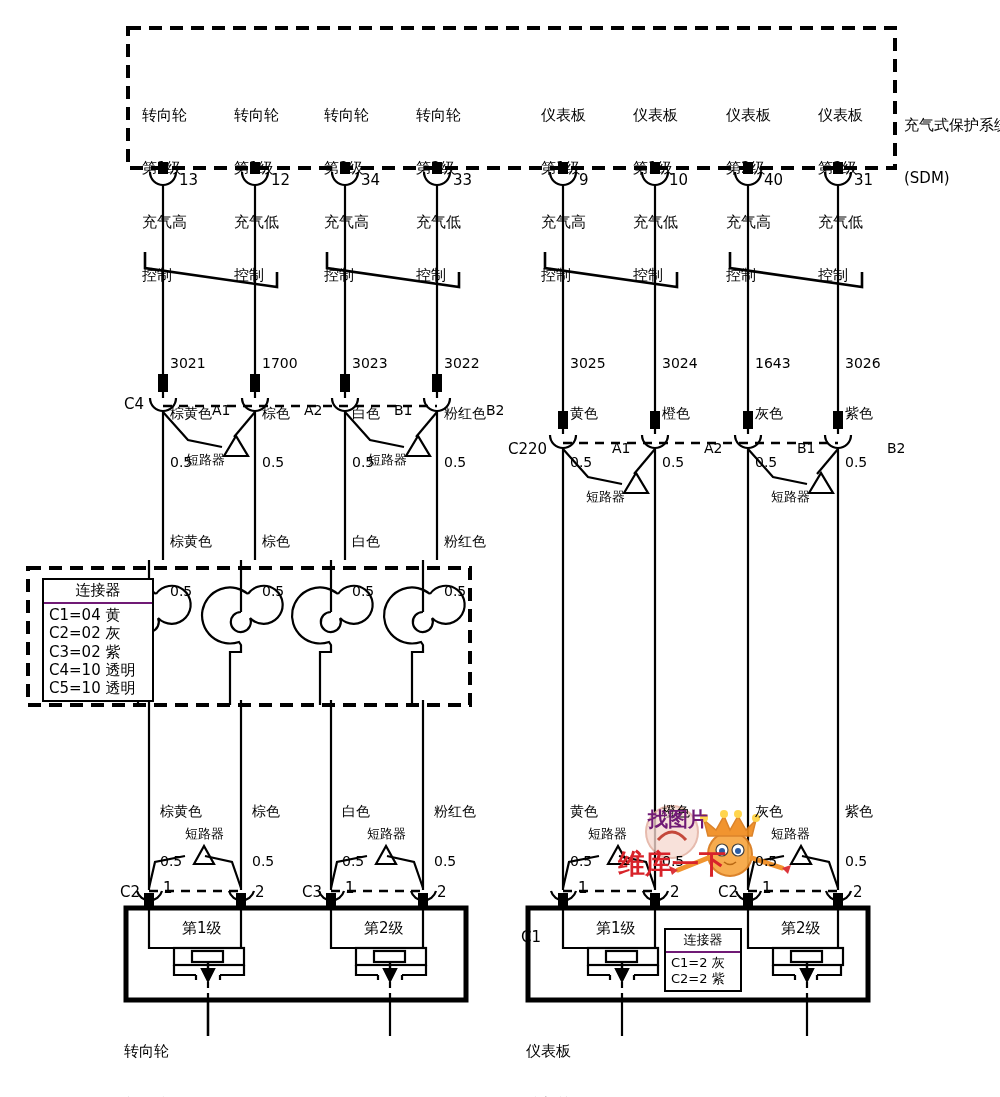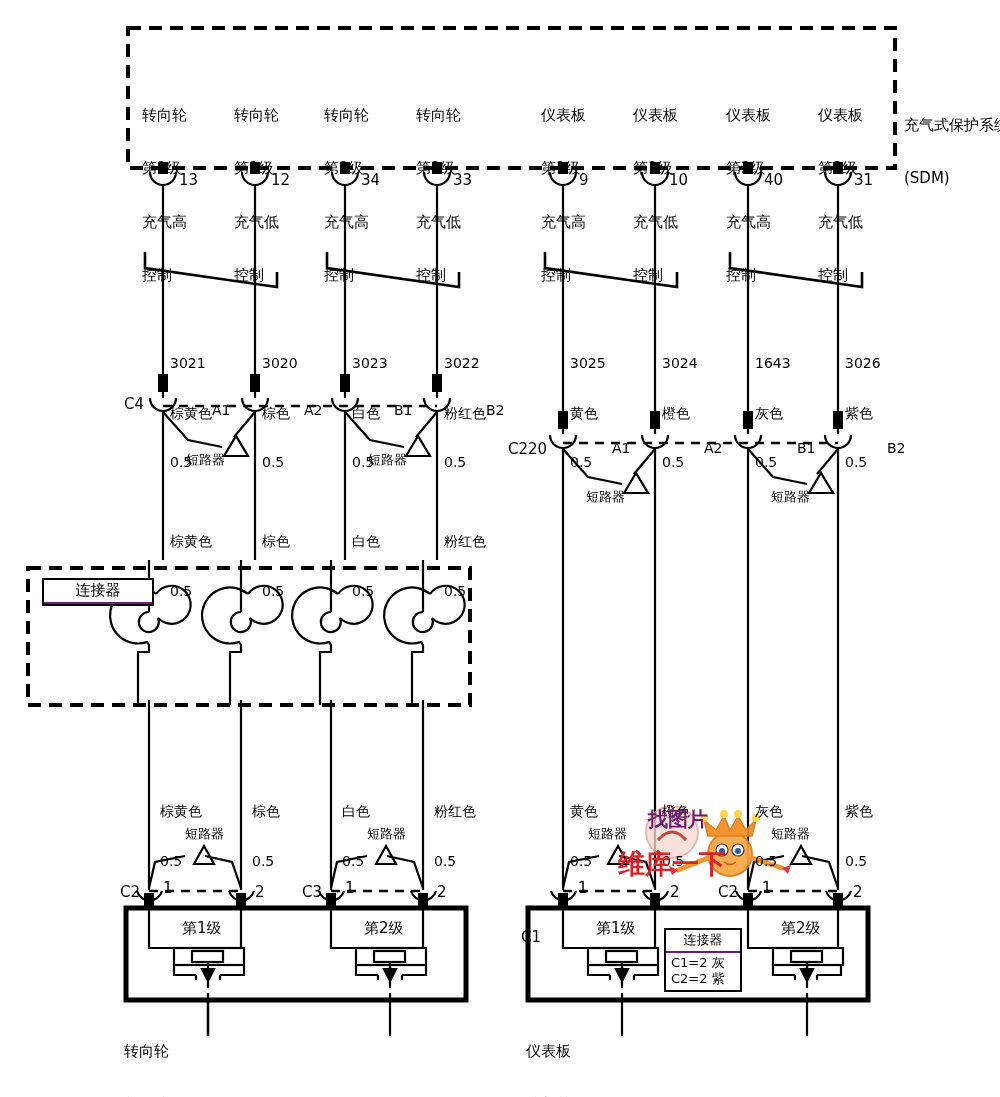--- a/index.html
+++ b/index.html
@@ -456,21 +456,21 @@
   <div class="lbl pin-num" style="left:669px; top:172px;">10</div>
   <div class="lbl pin-num" style="left:764px; top:172px;">40</div>
   <div class="lbl pin-num" style="left:854px; top:172px;">31</div>
 
   <div class="lbl wire-label" style="left:170px; top:322px;">
     <div>3021</div>
     <div>棕黄色</div>
     <div>0.5</div>
   </div>
   <div class="lbl wire-label" style="left:262px; top:322px;">
-    <div>3020</div>
+    <div>1700</div>
     <div>棕色</div>
     <div>0.5</div>
   </div>
   <div class="lbl wire-label" style="left:352px; top:322px;">
     <div>3023</div>
     <div>白色</div>
     <div>0.5</div>
   </div>
   <div class="lbl wire-label" style="left:444px; top:322px;">
     <div>3022</div>
@@ -526,20 +526,27 @@
     <div>白色</div>
     <div>0.5</div>
   </div>
   <div class="lbl wire-label" style="left:444px; top:500px;">
     <div>粉红色</div>
     <div>0.5</div>
   </div>
 
   <div class="legend-box" style="left:42px; top:578px; width:108px;">
     <div class="legend-title">连接器</div>
+    <div class="legend-rows">
+      <div class="legend-row">C1=04 黄</div>
+      <div class="legend-row">C2=02 灰</div>
+      <div class="legend-row">C3=02 紫</div>
+      <div class="legend-row">C4=10 透明</div>
+      <div class="legend-row">C5=10 透明</div>
+    </div>
   </div>
 
 
   <div class="lbl wire-label" style="left:160px; top:770px;">
     <div>棕黄色</div>
     <div>0.5</div>
   </div>
   <div class="lbl wire-label" style="left:252px; top:770px;">
     <div>棕色</div>
     <div>0.5</div>

